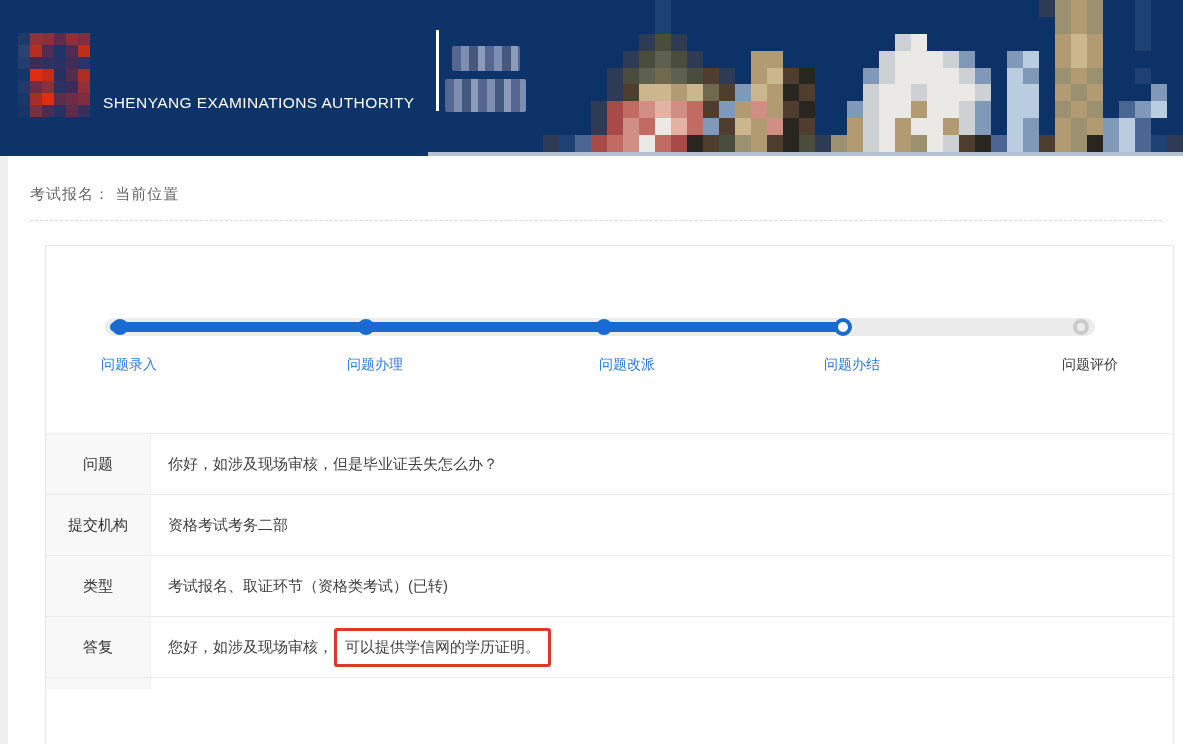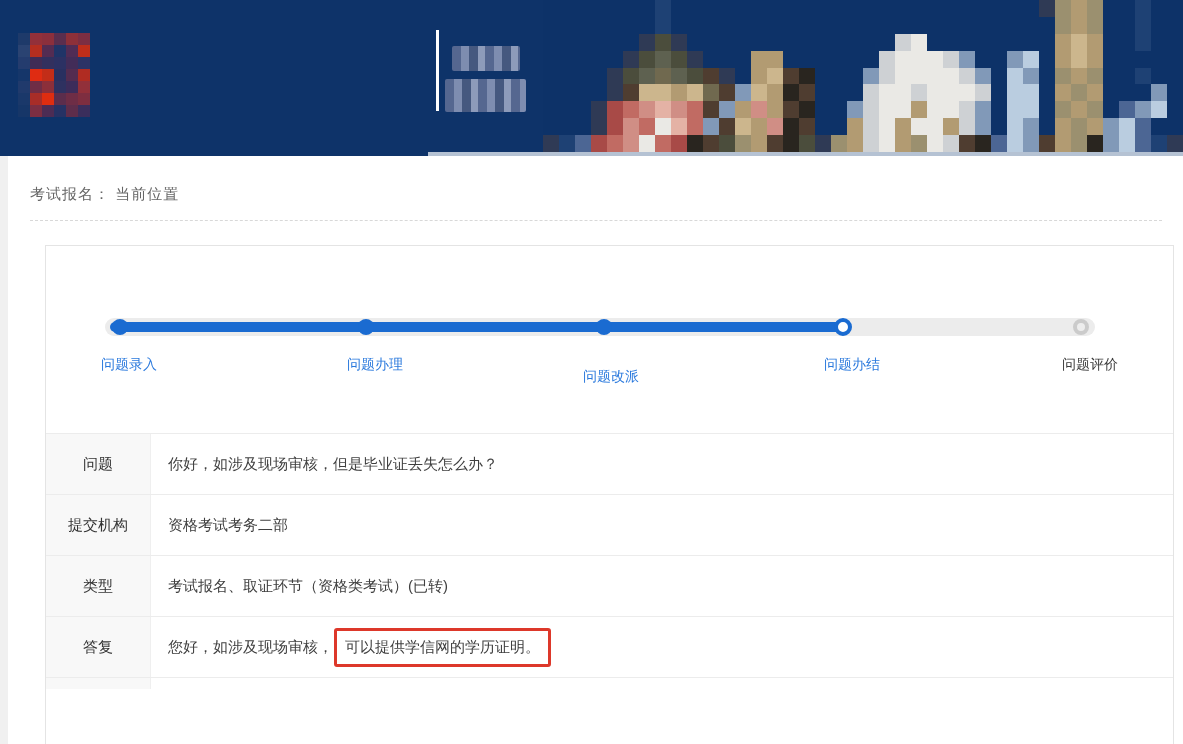--- a/index.html
+++ b/index.html
@@ -102,20 +102,21 @@
         <div style="background: rgb(92, 45, 76);"></div>
         <div style="background: rgb(110, 45, 70);"></div>
         <div style="background: rgb(126, 46, 64);"></div>
         <div style="background: rgb(22, 54, 104);"></div>
         <div style="background: rgb(124, 46, 66);"></div>
         <div style="background: rgb(76, 44, 84);"></div>
         <div style="background: rgb(38, 50, 100);"></div>
         <div style="background: rgb(94, 45, 75);"></div>
         <div style="background: rgb(58, 46, 92);"></div>
       </div>
+    <div class="brand-en">SHENYANG EXAMINATIONS AUTHORITY</div>
     <div class="header-divider"></div>
     <div class="blur-text blur-1"></div>
     <div class="blur-text blur-2"></div>
     <div class="photo-mosaic">
         <div style="background: rgb(13, 50, 104);"></div>
         <div style="background: rgb(13, 50, 104);"></div>
         <div style="background: rgb(13, 50, 104);"></div>
         <div style="background: rgb(13, 50, 104);"></div>
         <div style="background: rgb(13, 50, 104);"></div>
         <div style="background: rgb(13, 50, 104);"></div>
@@ -487,21 +488,21 @@
 
   <section class="card">
     <div class="stepper">
       <div class="track"></div>
       <div class="bar"></div>
     <div class="dot done" style="left: 66px;"></div>
         <div class="step-label done" style="left: 18px;">问题录入</div>
         <div class="dot done" style="left: 312px;"></div>
         <div class="step-label done" style="left: 264px;">问题办理</div>
         <div class="dot done" style="left: 550px;"></div>
-        <div class="step-label done" style="left: 500px; margin-top: 12px;">问题改派</div>
+        <div class="step-label done" style="left: 516px;">问题改派</div>
         <div class="dot current" style="left: 788px;"></div>
         <div class="step-label current" style="left: 741px;">问题办结</div>
         <div class="dot pending" style="left: 1027px;"></div>
         <div class="step-label pending" style="left: 979px;">问题评价</div>
       </div>
     <div class="detail-table">
         <div class="t-row">
           <div class="label-cell">问题</div>
           <div class="value-cell">你好，如涉及现场审核，但是毕业证丢失怎么办？</div>
         </div>

